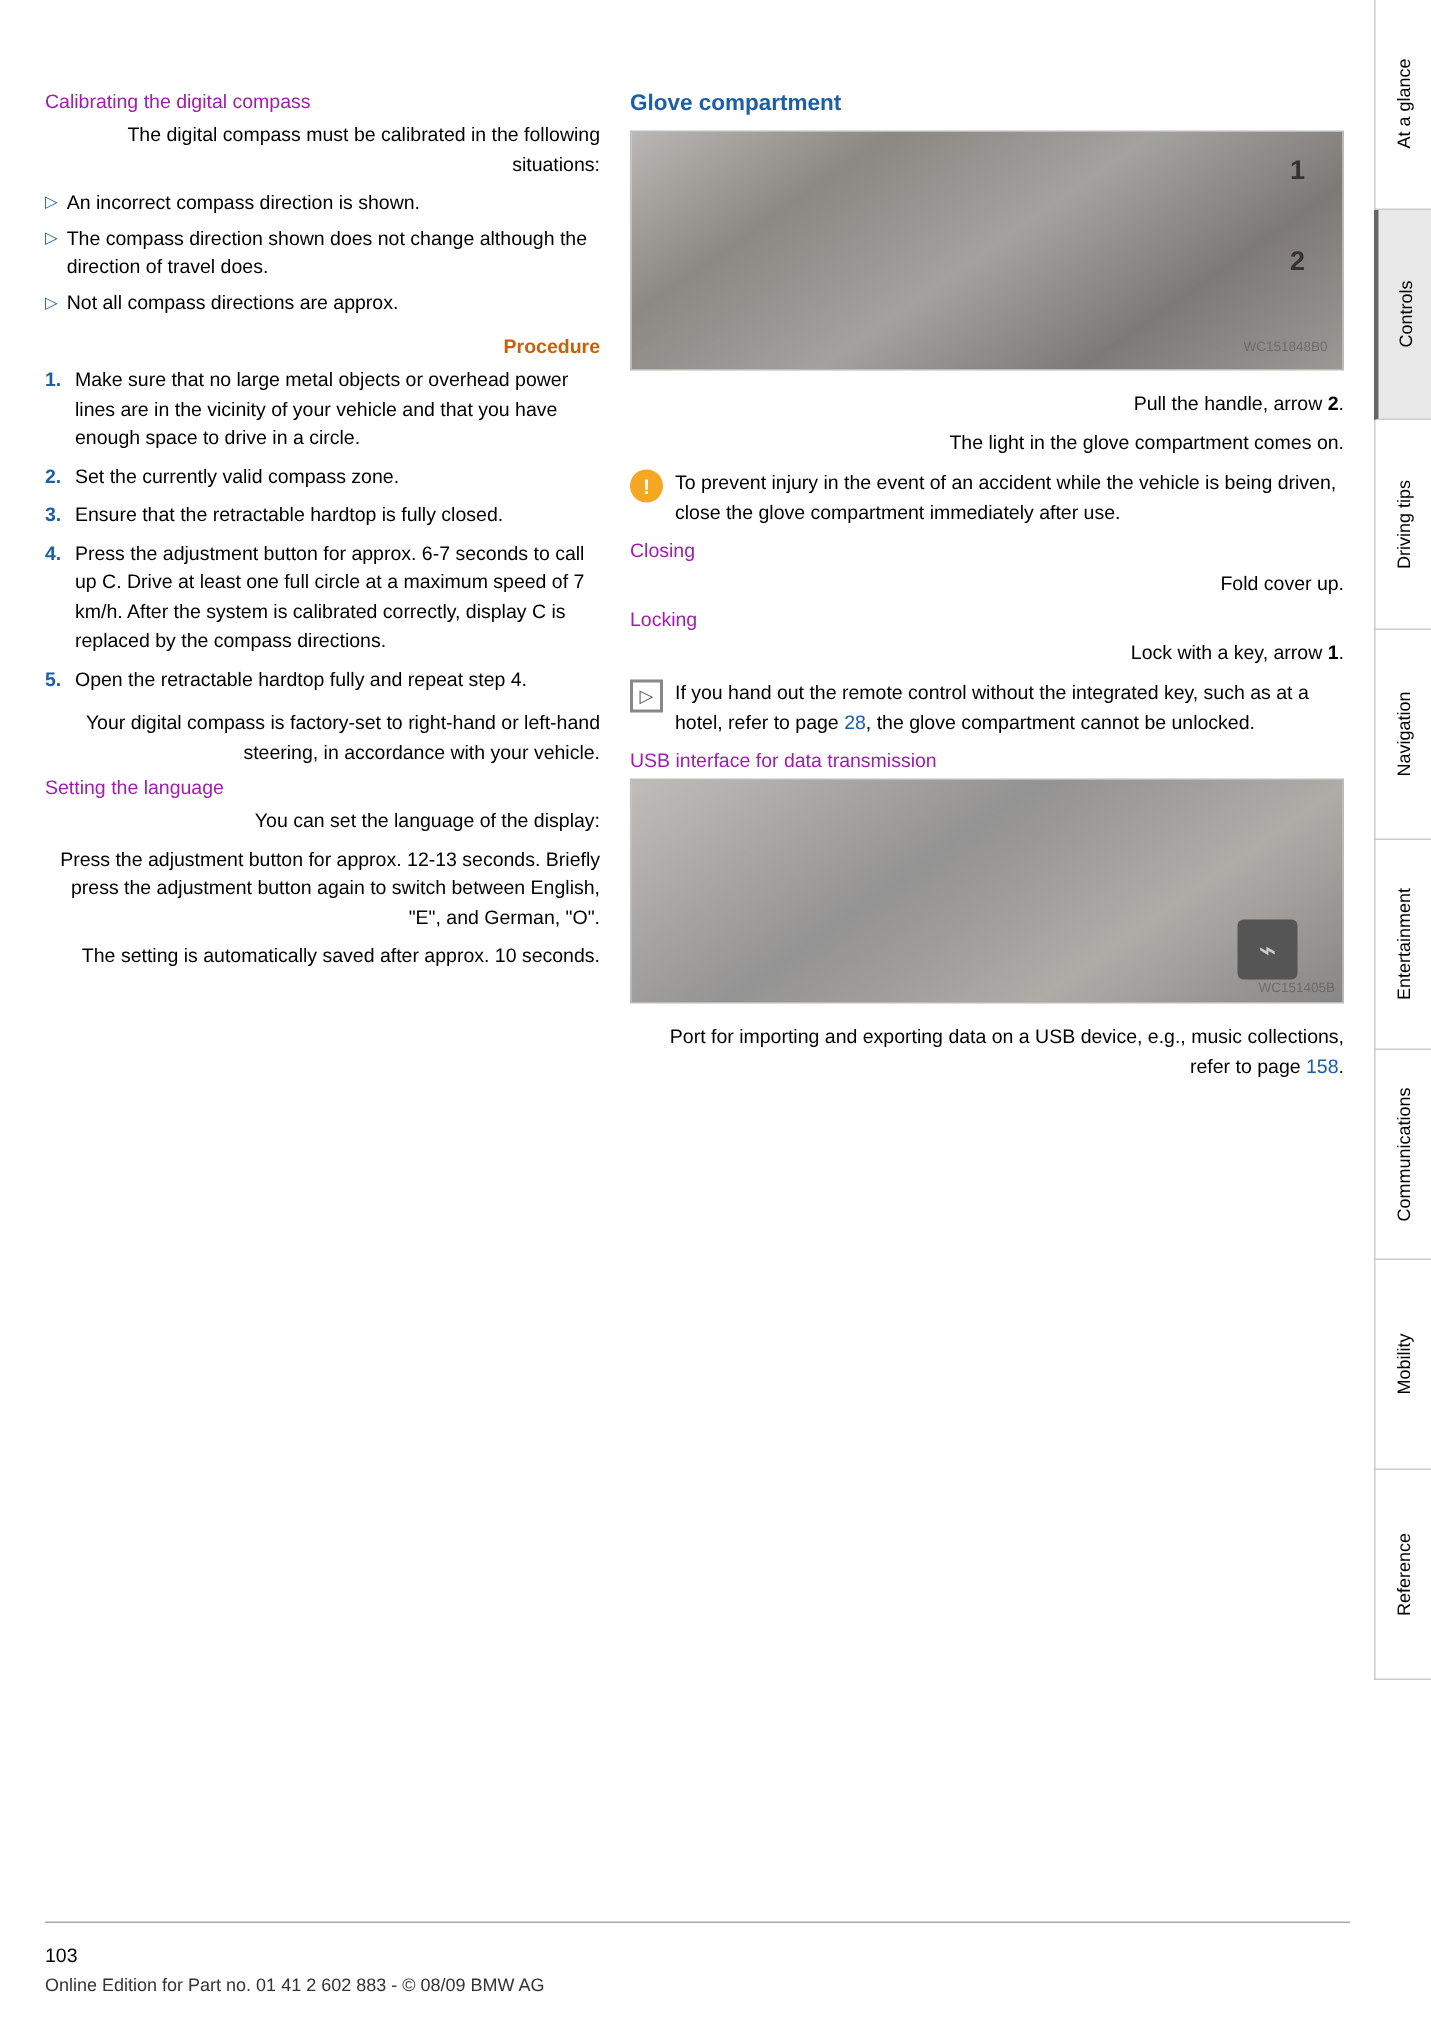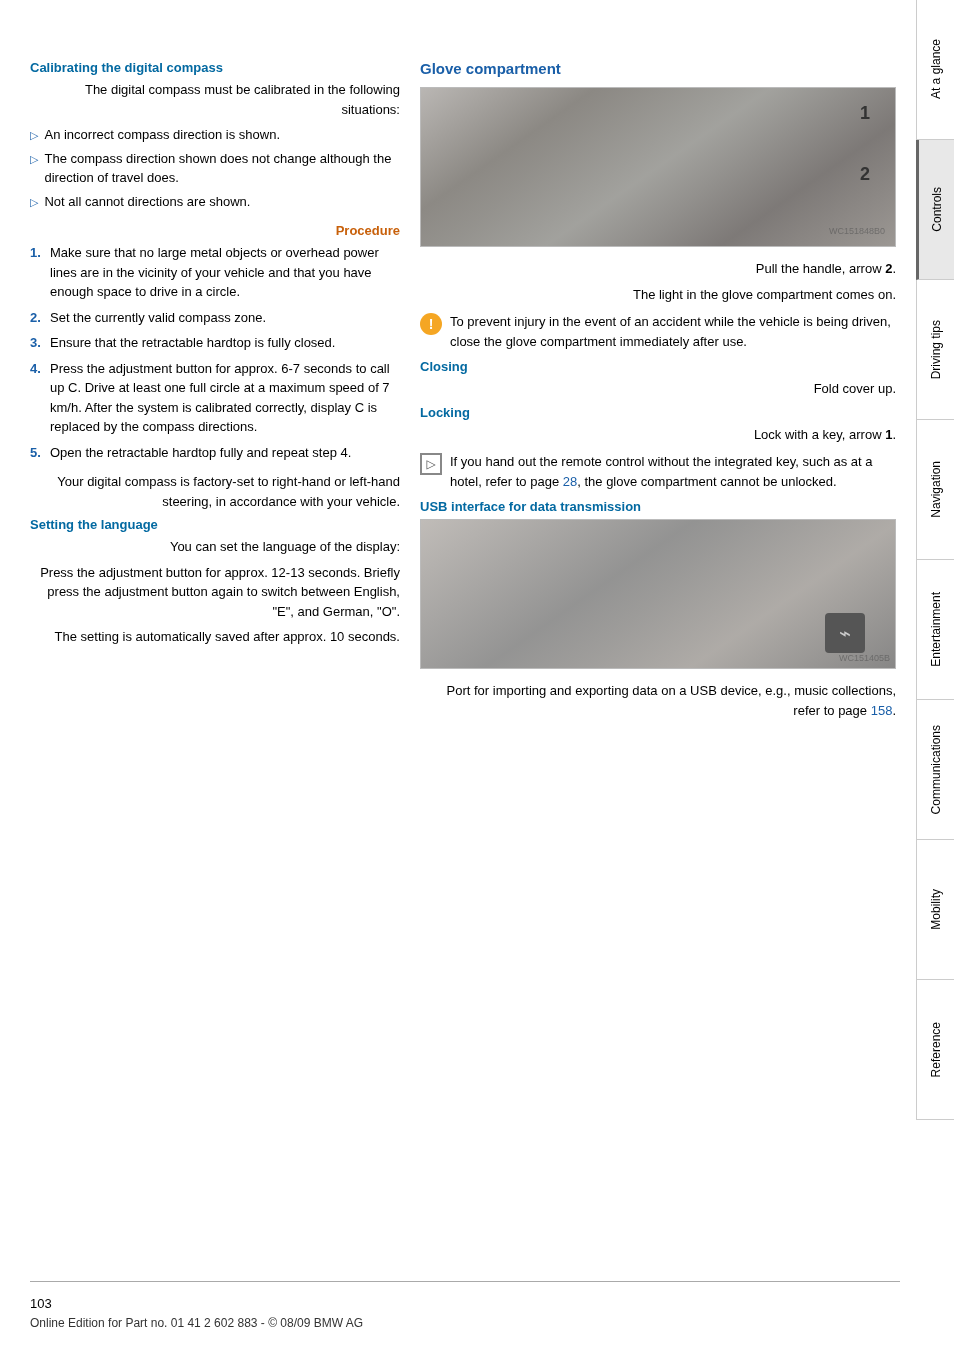--- a/index.html
+++ b/index.html
@@ -70,23 +70,23 @@
       width: 370px;
       flex-shrink: 0;
     }
 
     
     .right-col {
       flex: 1;
     }
 
     .section-heading-blue {
-      color: #0369a1;
-      font-size: 13px;
-      font-weight: bold;
+      color: #a21caf;
+      font-size: 13px;
+      font-weight: normal;
       margin-bottom: 5px;
     }
 
     .section-heading-blue-large {
       color: #1a5fa8;
       font-size: 15px;
       font-weight: bold;
       margin-bottom: 10px;
     }
 
@@ -258,21 +258,21 @@
         <li>
           <span class="arrow">▷</span>
           <span>An incorrect compass direction is shown.</span>
         </li>
         <li>
           <span class="arrow">▷</span>
           <span>The compass direction shown does not change although the direction of travel does.</span>
         </li>
         <li>
           <span class="arrow">▷</span>
-          <span>Not all cannot directions are shown.</span>
+          <span>Not all compass directions are approx.</span>
         </li>
       </ul>
 
       <div class="section-heading-orange">Procedure</div>
 
       <ol class="numbered-list">
         <li>
           <span class="num">1.</span>
           <span>Make sure that no large metal objects or overhead power lines are in the vicinity of your vehicle and that you have enough space to drive in a circle.</span>
         </li>

